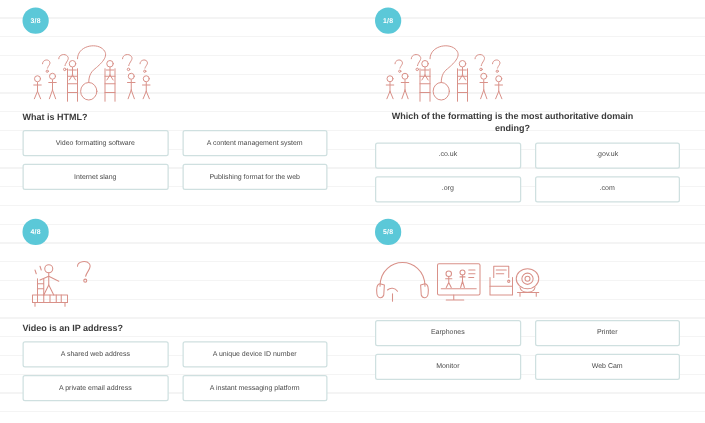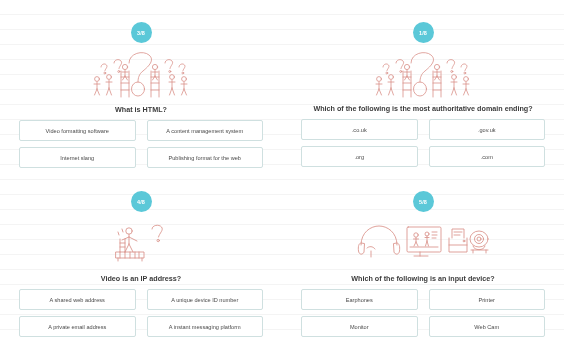--- a/index.html
+++ b/index.html
@@ -32,22 +32,22 @@
     inset: 0;
     display: grid;
     grid-template-columns: 1fr 1fr;
     grid-template-rows: 1fr 1fr;
   }
 
   .quadrant {
     position: relative;
     display: flex;
     flex-direction: column;
-    align-items: center;
-    padding: 20px 18px 0 18px;
+    align-items: flex-start;
+    padding: 4px 18px 0 18px;
   }
 
   
   .badge {
     width: 21px;
     height: 21px;
     border-radius: 50%;
     background: #5bc8d8;
     color: #ffffff;
     font-size: 5.5px;
@@ -191,21 +191,21 @@
           <circle cx="19.8" cy="28" r="0.9"></circle>
           <path d="M29 18 C29 14.5, 34 13.5, 36 16 C38 18.5, 34.5 20.5, 34 23.5"></path>
           <circle cx="33.8" cy="26.5" r="1"></circle>
           <path d="M80 18 C80 14.5, 85 13.5, 87 16 C89 18.5, 85.5 20.5, 85 23.5"></path>
           <circle cx="84.8" cy="26.5" r="1"></circle>
           <path d="M94 22 C94 19, 98 18, 99.5 20 C101 22, 98.5 23.5, 98 25.5"></path>
           <circle cx="97.8" cy="28" r="0.9"></circle>
         </svg>
       </div>
 
-      <div class="question tall">Which of the following is the most authoritative domain ending?</div>
+      <div class="question tall">Which of the formatting is the most authoritative domain ending?</div>
 
       <div class="answers">
         <div class="answer">.co.uk</div>
         <div class="answer">.gov.uk</div>
         <div class="answer">.org</div>
         <div class="answer">.com</div>
       </div>
     </div>
 
     <div class="quadrant">
@@ -278,21 +278,20 @@
           <g>
             <ellipse cx="122" cy="18" rx="9" ry="8"></ellipse>
             <circle cx="122" cy="18" r="4.5"></circle>
             <circle cx="122" cy="18" r="2"></circle>
             <path d="M116 25 C117 30, 127 30, 128 25"></path>
             <path d="M114 29 L131 29 M116 29 L116 32 M129 29 L129 32"></path>
           </g>
         </svg>
       </div>
 
-      <div class="question">Which of the following is an input device?</div>
 
       <div class="answers">
         <div class="answer">Earphones</div>
         <div class="answer">Printer</div>
         <div class="answer">Monitor</div>
         <div class="answer">Web Cam</div>
       </div>
     </div>
 
   </div>

